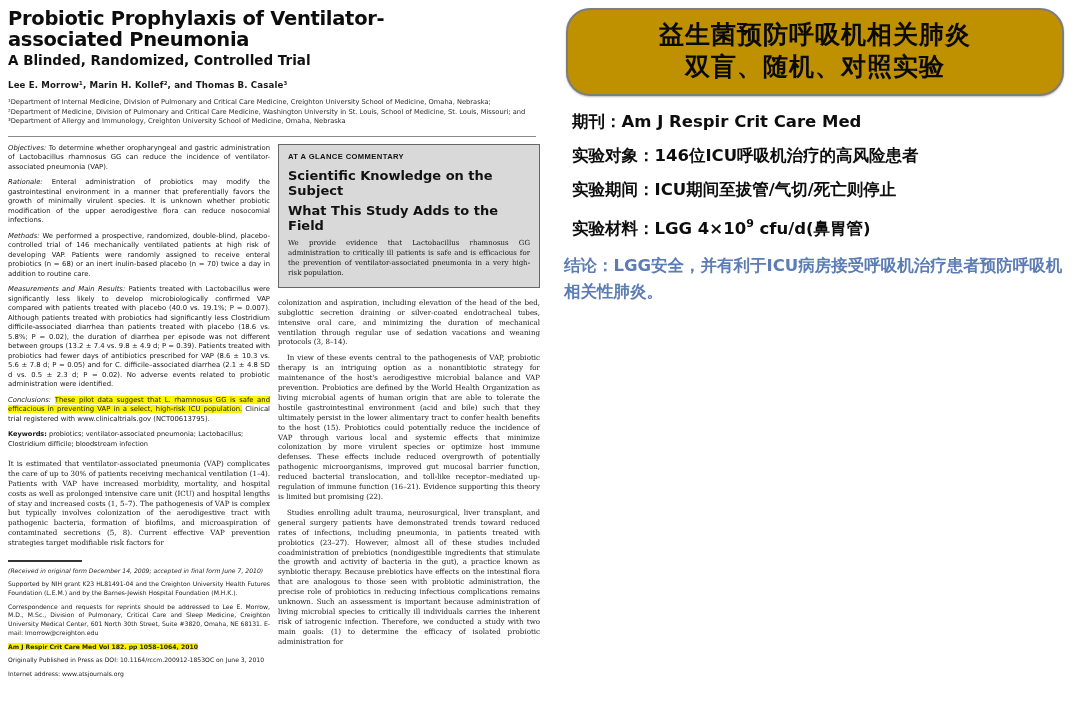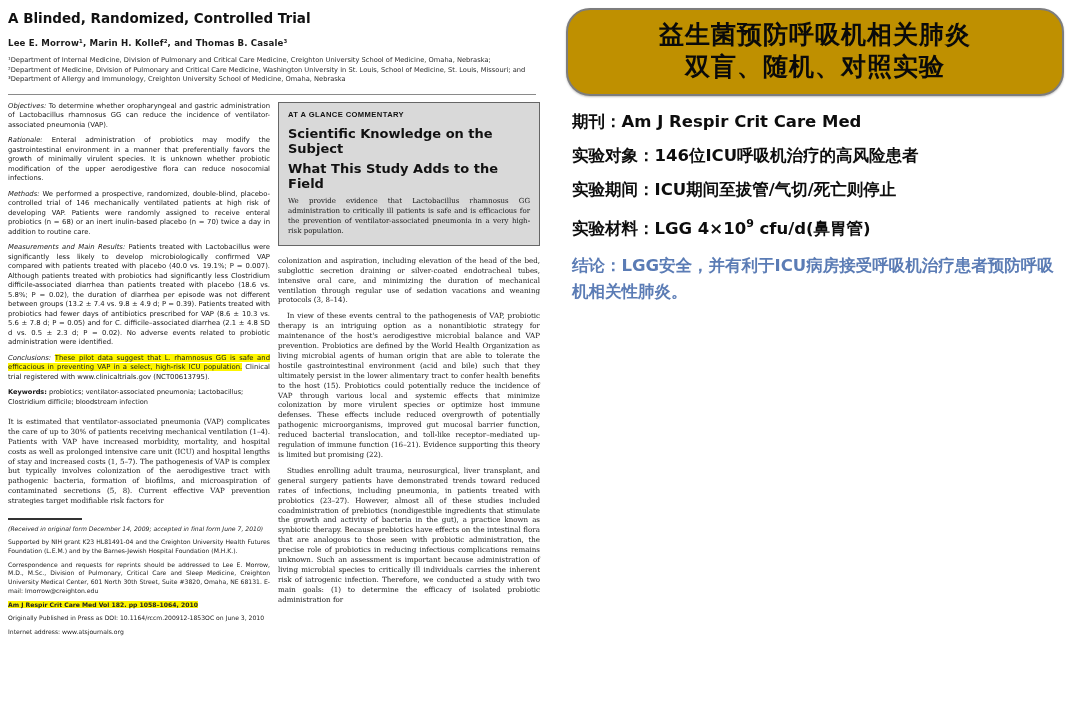--- a/index.html
+++ b/index.html
@@ -153,31 +153,32 @@
     margin-bottom:15px;
     white-space:nowrap;
   }
   .fact sup{font-size:11px;vertical-align:super;}
   .concl{
     font-family:"DejaVu Sans", sans-serif;
     font-weight:bold;
     font-size:16.5px;
     line-height:26px;
     color:#5b7cb5;
-    margin:2px 0 0 12px;
+    margin:2px 0 0 4px;
     max-width:500px;
   }
 </style>
 </head>
 <body>
 
 <div class="root">
 
   <div class="paper">
 
+    <div class="paper-title">Probiotic Prophylaxis of Ventilator-associated Pneumonia</div>
     <div class="paper-subtitle">A Blinded, Randomized, Controlled Trial</div>
     <div class="authors">Lee E. Morrow¹, Marin H. Kollef², and Thomas B. Casale³</div>
     <div class="affil">¹Department of Internal Medicine, Division of Pulmonary and Critical Care Medicine, Creighton University School of Medicine, Omaha, Nebraska; ²Department of Medicine, Division of Pulmonary and Critical Care Medicine, Washington University in St. Louis, School of Medicine, St. Louis, Missouri; and ³Department of Allergy and Immunology, Creighton University School of Medicine, Omaha, Nebraska</div>
     <div class="rule-top"></div>
 
     <div class="cols">
 
       <div class="col">
         <div class="abs">
           <i>Objectives:</i>

